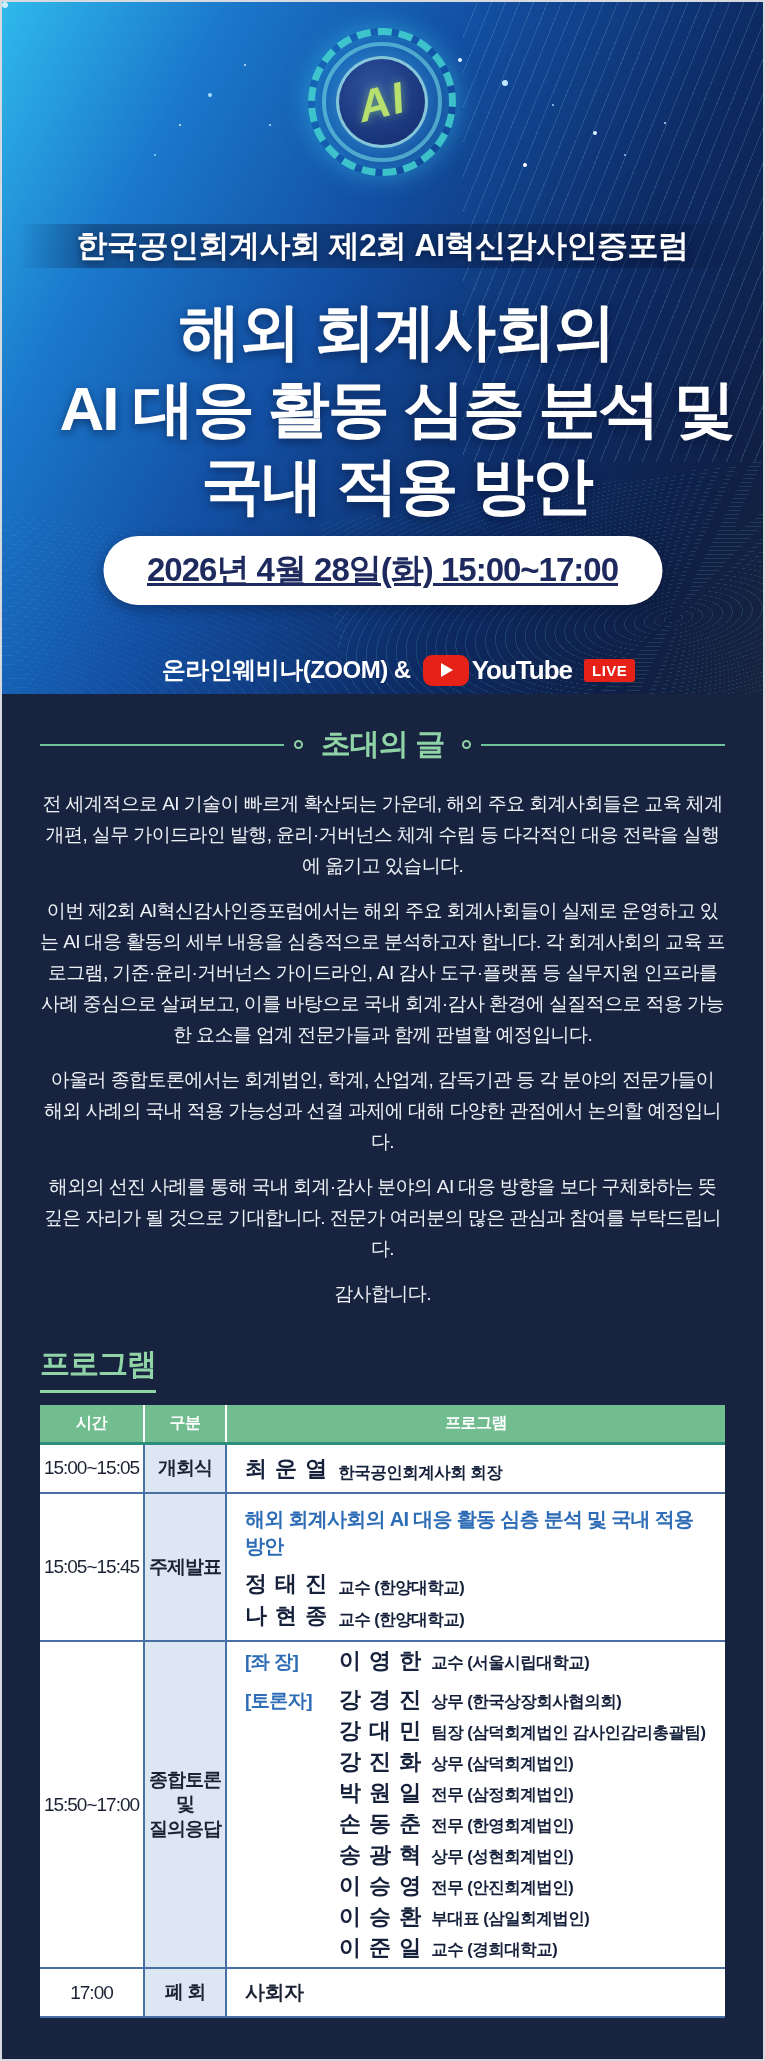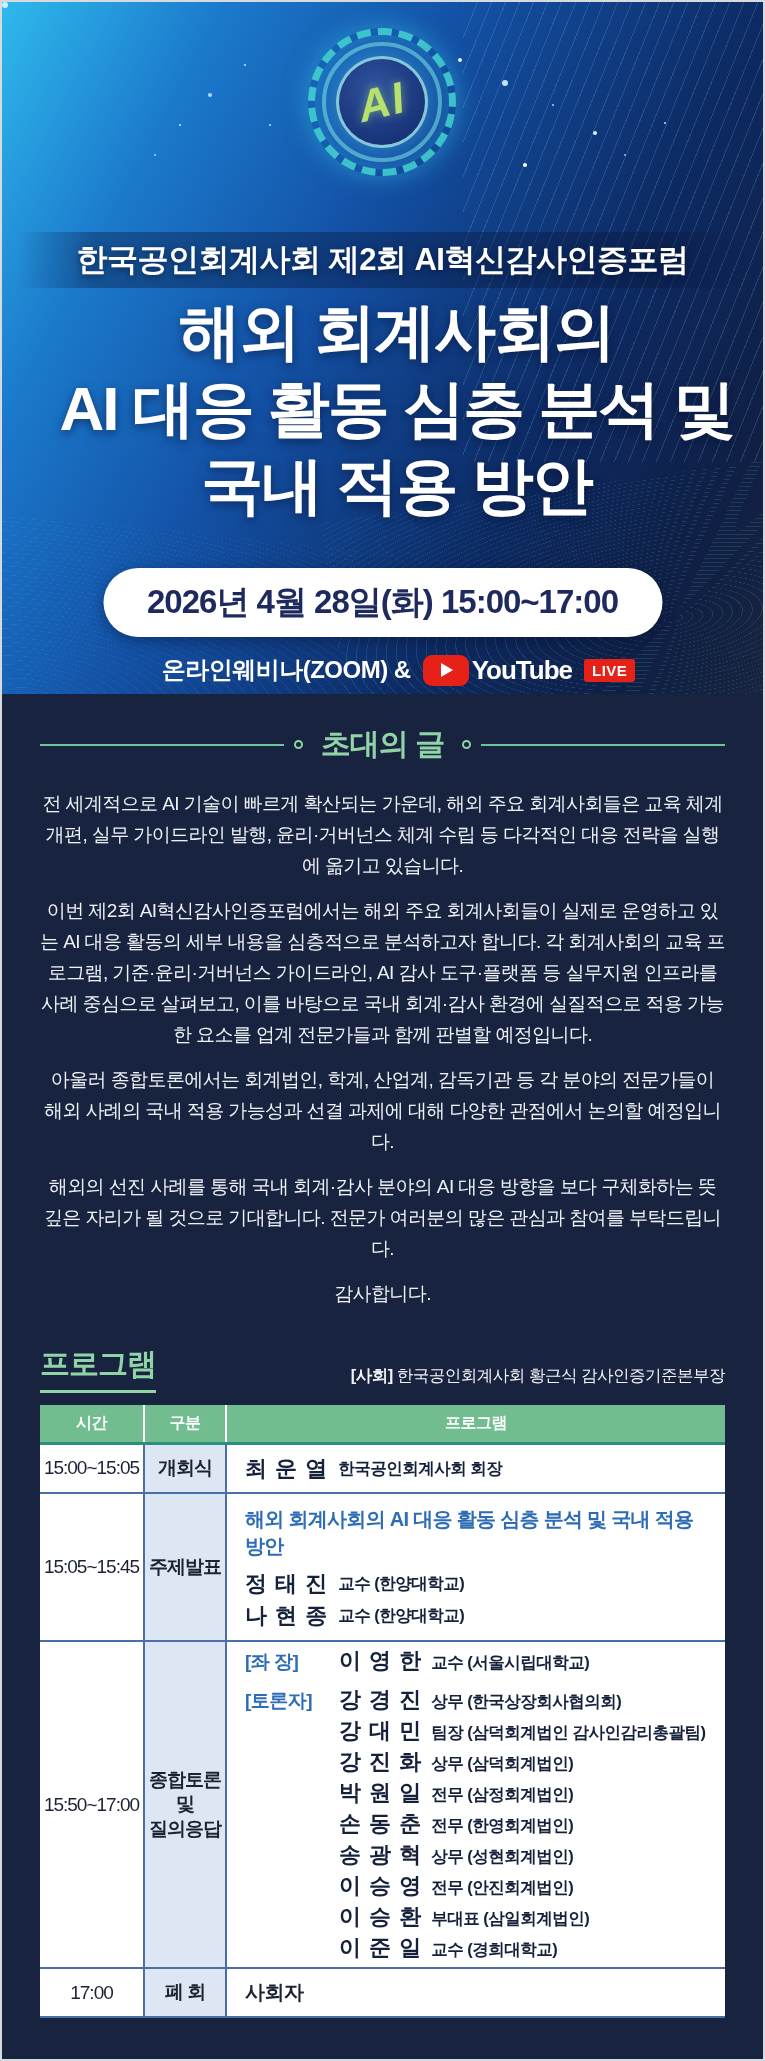--- a/index.html
+++ b/index.html
@@ -54,36 +54,37 @@
     background:radial-gradient(circle at 42% 34%,#30549f 0%,#1d3a82 55%,#122a66 100%);
     border:3px solid rgba(160,235,240,.8);
     display:flex;align-items:center;justify-content:center;
     box-shadow:0 0 26px rgba(90,200,240,.5);
   }
   .ai-text{
     font-size:44px;font-weight:800;font-style:italic;color:#b7e06f;
     transform:rotate(-14deg);letter-spacing:2px;text-shadow:0 0 10px rgba(160,220,110,.6);
   }
   .hero-subtitle{
-    position:absolute;top:230px;left:0;width:100%;height:56px;
+    position:absolute;top:222px;left:0;width:100%;height:44px;
     display:flex;align-items:center;justify-content:center;
     background:linear-gradient(90deg,rgba(9,22,58,0) 2%,rgba(9,22,58,.38) 12%,rgba(9,22,58,.38) 88%,rgba(9,22,58,0) 98%);
     color:#ffffff;font-size:31px;font-weight:800;letter-spacing:-.5px;
     text-shadow:0 2px 6px rgba(5,15,45,.6);
   }
   .hero-title{
     position:absolute;top:292px;left:14px;width:100%;text-align:center;
     color:#ffffff;font-size:62px;line-height:1.24;font-weight:800;letter-spacing:-2px;
     text-shadow:0 3px 10px rgba(5,15,45,.55);
   }
   .date-pill{
-    position:absolute;top:566px;left:50%;transform:translateX(-50%);
+    position:absolute;top:534px;left:50%;transform:translateX(-50%);
     background:#ffffff;border-radius:36px;padding:12px 44px;white-space:nowrap;
     color:#1e2a5e;font-size:33px;font-weight:800;letter-spacing:-1px;
     box-shadow:0 4px 14px rgba(4,12,40,.4);
+    text-decoration:underline;
   }
   .webinar-row{
     position:absolute;top:652px;left:16px;width:100%;
     display:flex;align-items:center;justify-content:center;gap:12px;
     color:#ffffff;font-size:24px;font-weight:800;letter-spacing:-.5px;
   }
   .yt-logo{display:inline-flex;align-items:center;gap:3px;}
   .yt-play{
     width:46px;height:31px;border-radius:9px;background:#e62117;
     display:flex;align-items:center;justify-content:center;
@@ -124,21 +125,21 @@
     border-top:2px solid #4a6fa5;border-left:2px solid #4a6fa5;
     color:#1b2234;vertical-align:middle;
   }
   table.schedule tr td:first-child{border-left:none;}
   td.time-cell{width:104px;text-align:center;font-size:19px;letter-spacing:-1px;white-space:nowrap;padding:10px 2px;}
   td.type-cell{
     width:82px;text-align:center;background:#dde7f3;color:#2f6eb5;
     font-size:19px;font-weight:800;letter-spacing:-1px;padding:8px 2px;line-height:1.3;
   }
   td.prog-cell{padding:8px 10px 8px 18px;}
-  .speaker-line{display:flex;align-items:center;gap:10px;line-height:1.45;}
+  .speaker-line{display:flex;align-items:flex-end;gap:10px;line-height:1.45;}
   .speaker-name{font-size:22px;font-weight:800;letter-spacing:1px;color:#15203a;white-space:nowrap;}
   .speaker-title{font-size:16.5px;font-weight:700;color:#15203a;letter-spacing:-.5px;}
   .topic-line{color:#2e6db6;font-size:20px;font-weight:800;letter-spacing:-.7px;margin:4px 0 8px 0;}
   tr.break-row td{background:#e4e4e4;}
   td.break-cell{text-align:center;font-size:20px;font-weight:700;letter-spacing:6px;padding:6px 0;color:#1b2234;}
   .panel-line{display:flex;align-items:baseline;line-height:1.0;margin:0 0 9px 0;}
   .panel-prefix{width:94px;flex:none;color:#2e6db6;font-size:19px;font-weight:800;letter-spacing:-.5px;}
   .panel-name{font-size:22px;font-weight:800;letter-spacing:1px;color:#15203a;margin-right:9px;white-space:nowrap;}
   .panel-title{font-size:16.5px;font-weight:700;color:#15203a;letter-spacing:-.5px;}
   .panel-gap{height:8px;}
@@ -197,24 +198,20 @@
       <p>이번 제2회 AI혁신감사인증포럼에서는 해외 주요 회계사회들이 실제로 운영하고 있는 AI 대응 활동의 세부 내용을 심층적으로 분석하고자 합니다. 각 회계사회의 교육 프로그램, 기준·윤리·거버넌스 가이드라인, AI 감사 도구·플랫폼 등 실무지원 인프라를 사례 중심으로 살펴보고, 이를 바탕으로 국내 회계·감사 환경에 실질적으로 적용 가능한 요소를 업계 전문가들과 함께 판별할 예정입니다.</p>
       <p>아울러 종합토론에서는 회계법인, 학계, 산업계, 감독기관 등 각 분야의 전문가들이 해외 사례의 국내 적용 가능성과 선결 과제에 대해 다양한 관점에서 논의할 예정입니다.</p>
       <p>해외의 선진 사례를 통해 국내 회계·감사 분야의 AI 대응 방향을 보다 구체화하는 뜻깊은 자리가 될 것으로 기대합니다. 전문가 여러분의 많은 관심과 참여를 부탁드립니다.</p>
       <p>감사합니다.</p>
     </div>
   </div>
 
   <div class="program">
     <div class="program-head">
       <span class="program-title">프로그램</span>
-      <span class="host-line">
-        <b>[사회]</b>
-        <span>한국공인회계사회 황근식 감사인증기준본부장</span>
-      </span>
     </div>
 
     <table class="schedule">
       <thead>
         <tr>
           <th>시간</th>
           <th>구분</th>
           <th>프로그램</th>
         </tr>
       </thead>

